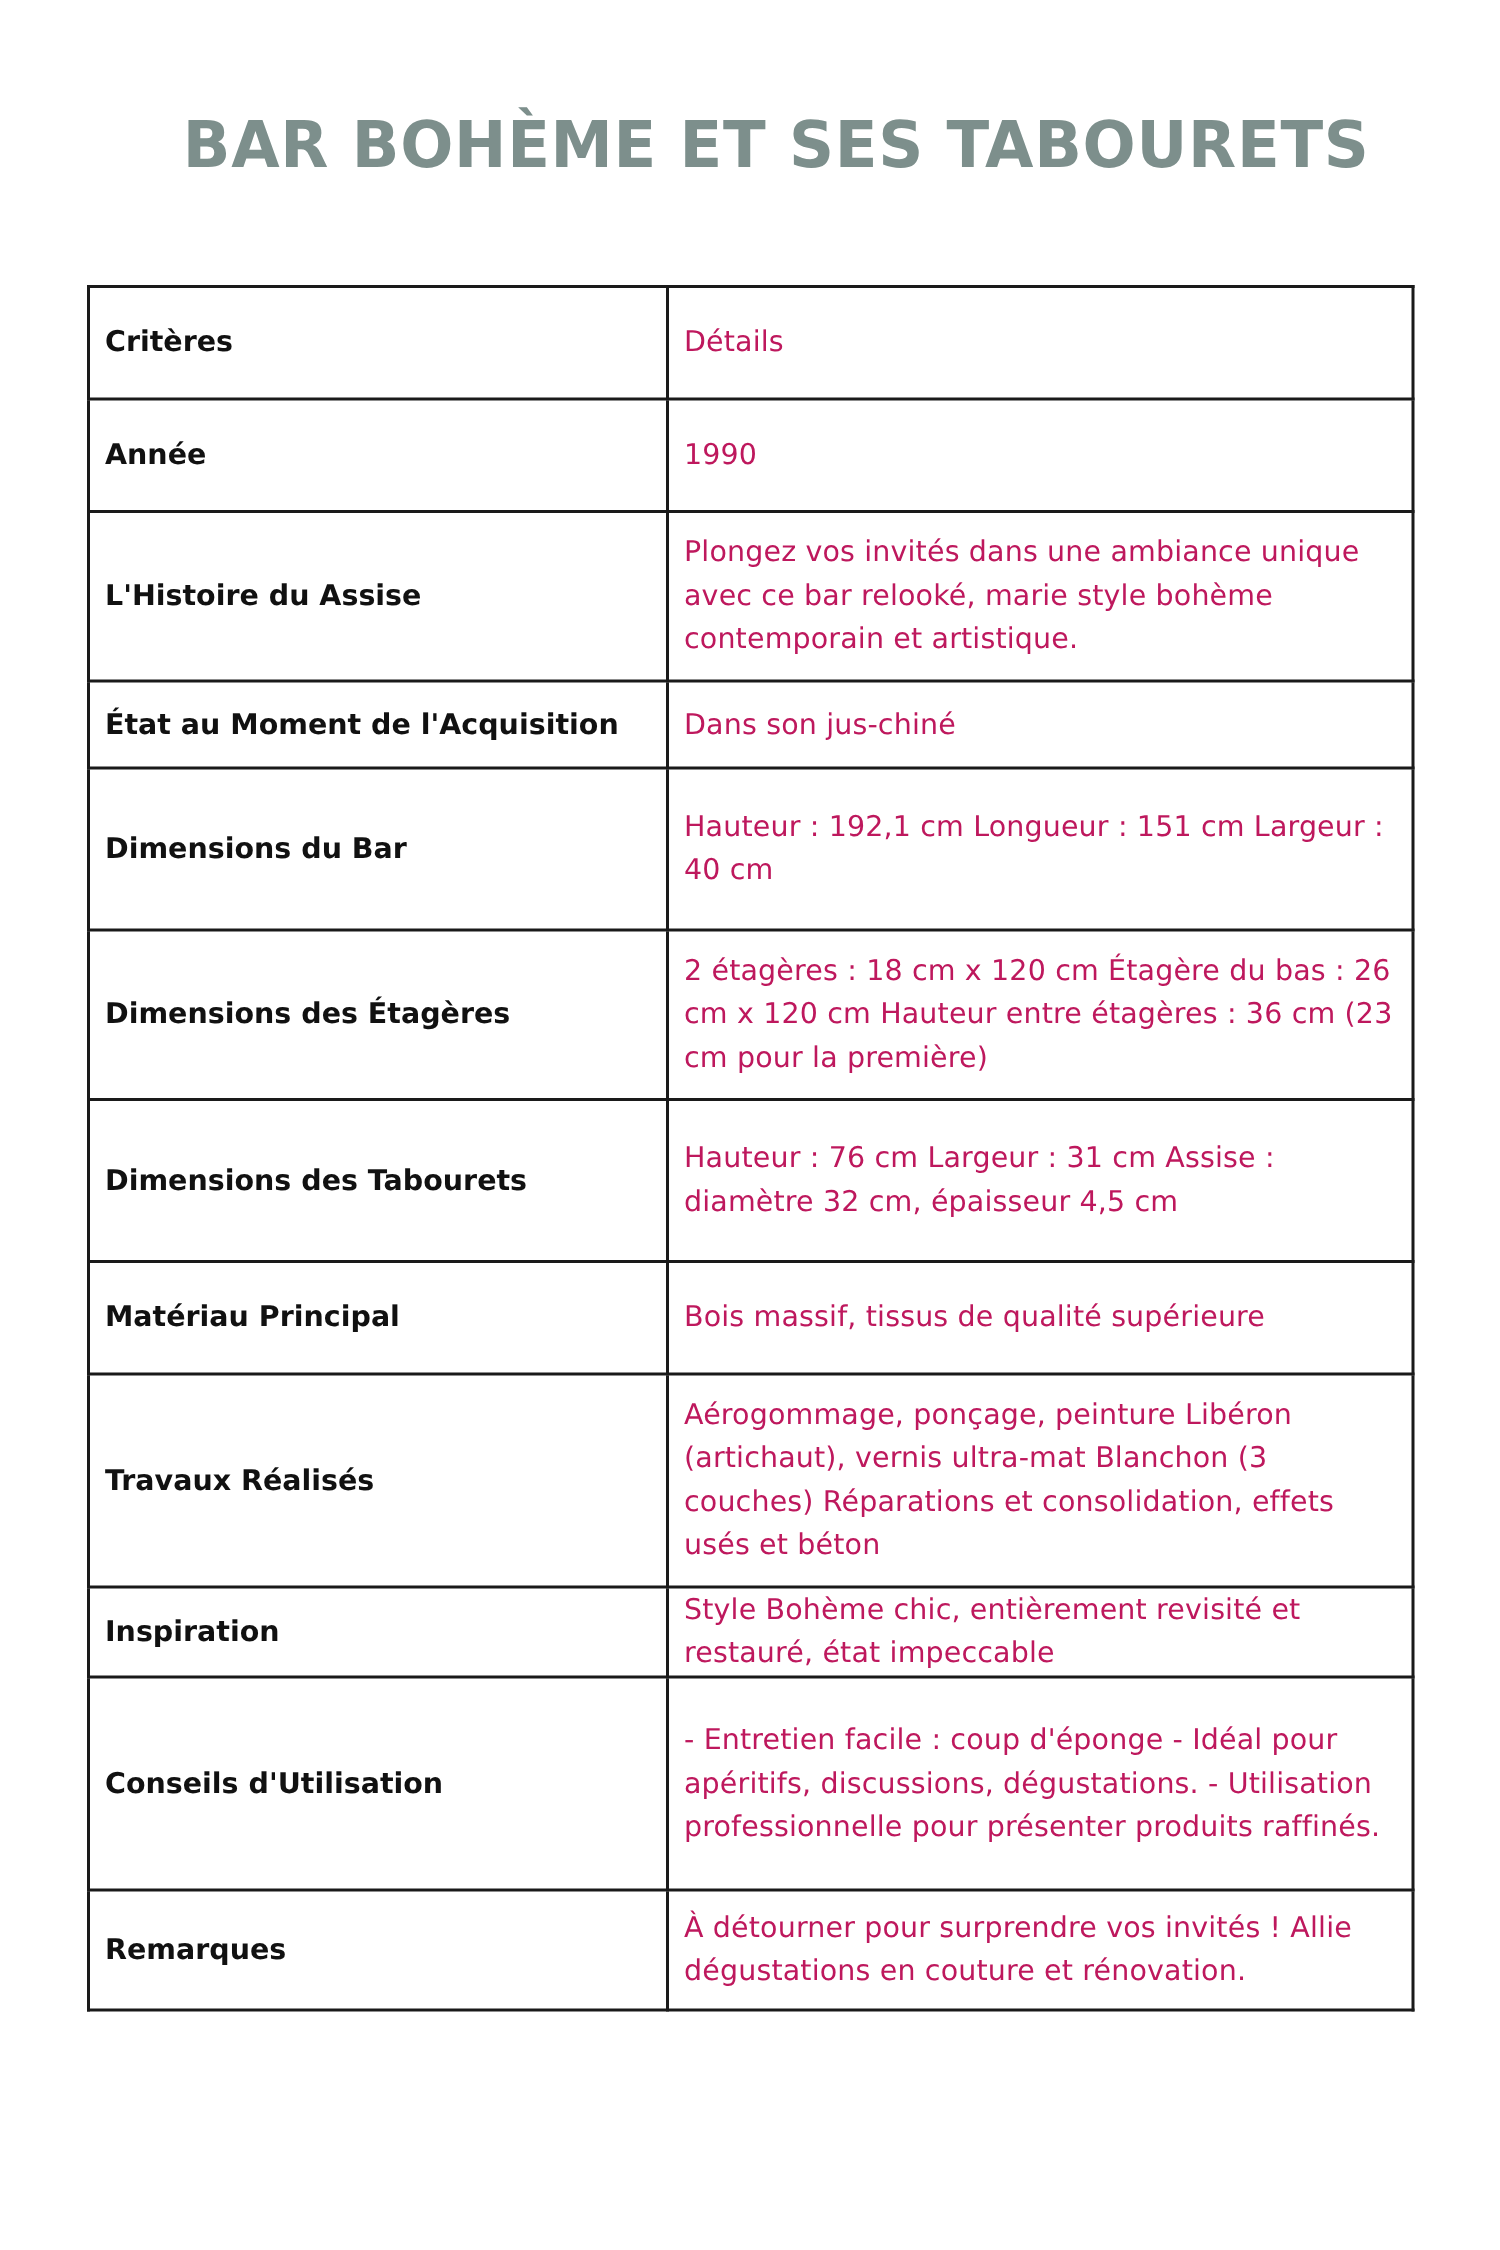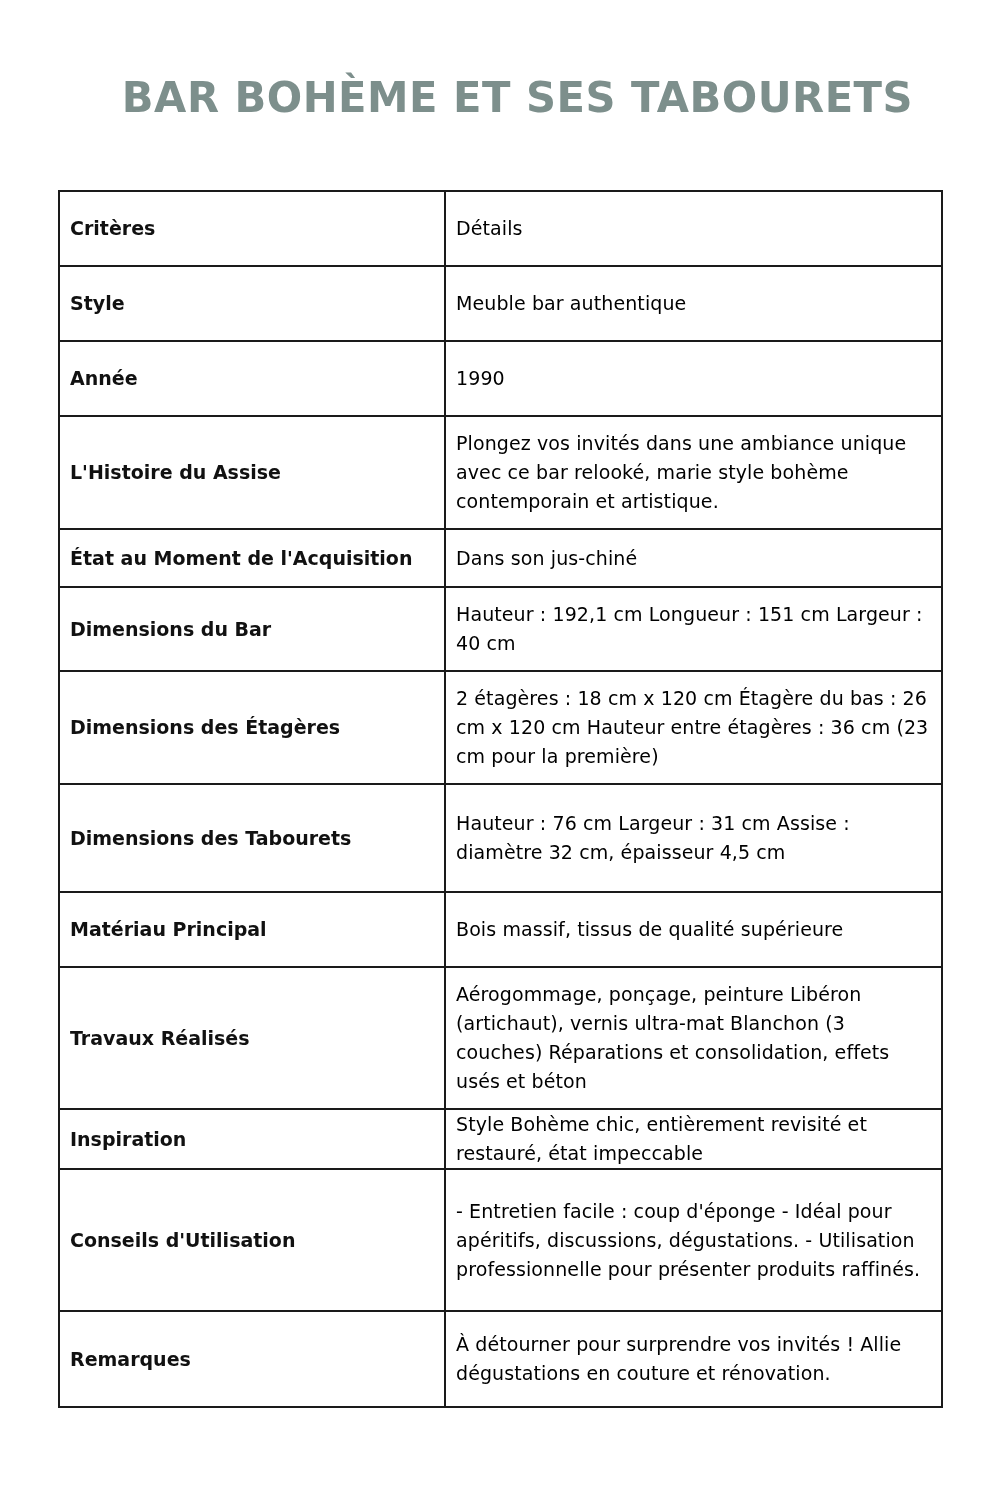--- a/index.html
+++ b/index.html
@@ -14,50 +14,46 @@
   }
   table.spec {
     position: absolute; left: 58px; top: 190px; width: 885px;
     border-collapse: collapse; table-layout: fixed;
   }
   table.spec td {
     border: 2px solid #1a1a1a; padding: 0 10px;
     vertical-align: middle; font-size: 19px; line-height: 29px;
   }
   td.crit { width: 364px; font-weight: bold; font-size: 19px; white-space: nowrap; border-radius: 27px; }
-  td.det  { font-weight: normal; color: #000000; letter-spacing: 0.1px; }
+  td.det  { font-weight: normal; color: #be185d; letter-spacing: 0.1px; }
 </style>
 </head>
 <body>
 
 <h1 class="title">BAR BOHÈME ET SES TABOURETS</h1>
 
 <table class="spec">
   <tbody>
     <tr style="height:75px">
       <td class="crit">Critères</td>
       <td class="det">Détails</td>
     </tr>
     <tr style="height:75px">
-      <td class="crit">Style</td>
-      <td class="det">Meuble bar authentique</td>
-    </tr>
-    <tr style="height:75px">
       <td class="crit">Année</td>
       <td class="det">1990</td>
     </tr>
     <tr style="height:113px">
       <td class="crit">L'Histoire du Assise</td>
       <td class="det">Plongez vos invités dans une ambiance unique avec ce bar relooké, marie style bohème contemporain et artistique.</td>
     </tr>
     <tr style="height:58px">
       <td class="crit">État au Moment de l'Acquisition</td>
       <td class="det">Dans son jus-chiné</td>
     </tr>
-    <tr style="height:84px">
+    <tr style="height:108px">
       <td class="crit">Dimensions du Bar</td>
       <td class="det">Hauteur : 192,1 cm  Longueur : 151 cm Largeur : 40 cm</td>
     </tr>
     <tr style="height:113px">
       <td class="crit">Dimensions des Étagères</td>
       <td class="det">2 étagères : 18 cm x 120 cm  Étagère du bas : 26 cm x 120 cm  Hauteur entre étagères : 36 cm (23 cm pour la première)</td>
     </tr>
     <tr style="height:108px">
       <td class="crit">Dimensions des Tabourets</td>
       <td class="det">Hauteur : 76 cm  Largeur : 31 cm  Assise : diamètre 32 cm, épaisseur 4,5 cm</td>
@@ -71,18 +67,18 @@
       <td class="det">Aérogommage, ponçage, peinture Libéron (artichaut), vernis ultra-mat Blanchon (3 couches)  Réparations et consolidation, effets usés et béton</td>
     </tr>
     <tr style="height:60px">
       <td class="crit">Inspiration</td>
       <td class="det">Style Bohème chic, entièrement revisité et restauré, état impeccable</td>
     </tr>
     <tr style="height:142px">
       <td class="crit">Conseils d'Utilisation</td>
       <td class="det">- Entretien facile : coup d'éponge  - Idéal pour apéritifs, discussions, dégustations.  - Utilisation professionnelle pour présenter produits raffinés.</td>
     </tr>
-    <tr style="height:96px">
+    <tr style="height:80px">
       <td class="crit">Remarques</td>
       <td class="det">À détourner pour surprendre vos invités ! Allie dégustations en couture et rénovation.</td>
     </tr>
   </tbody>
 </table>
 
 </body></html>

